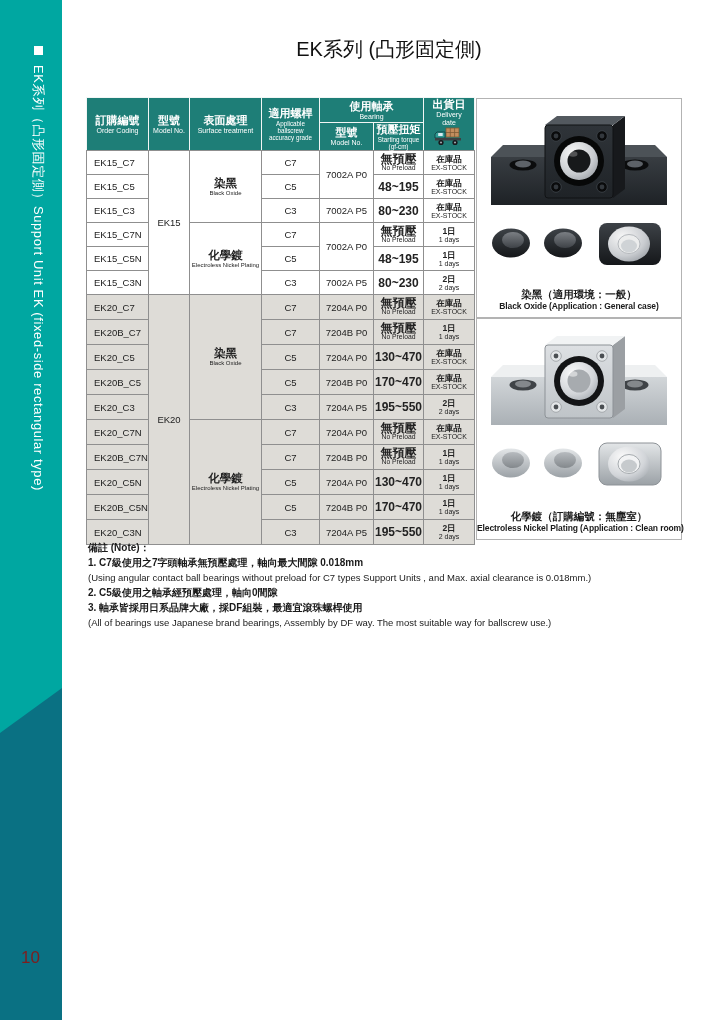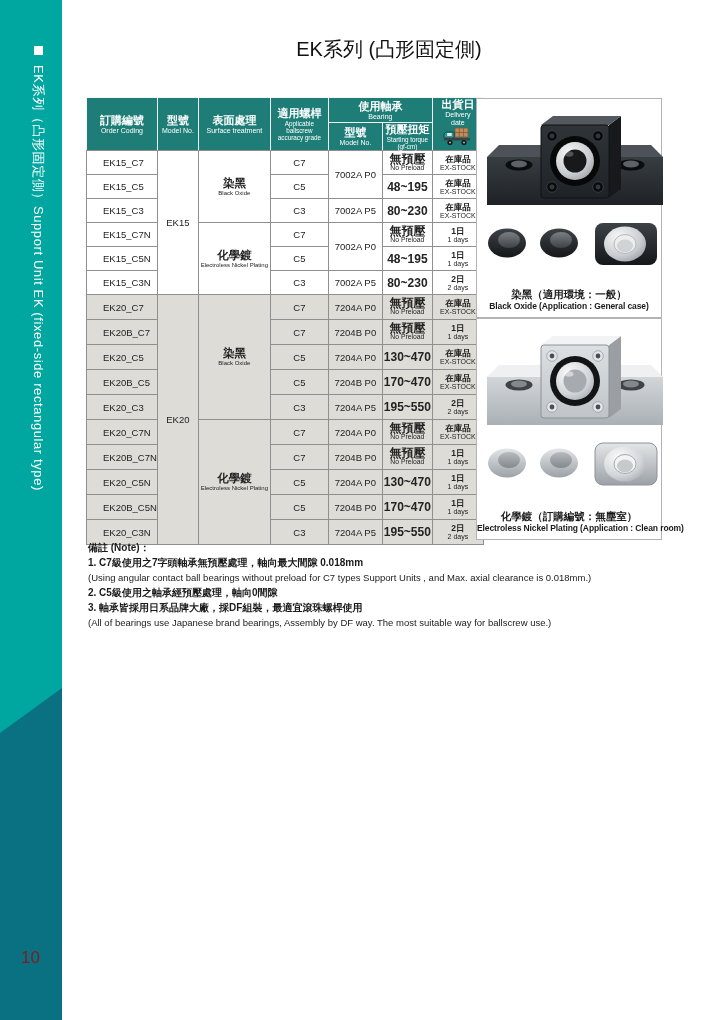--- a/index.html
+++ b/index.html
@@ -20,31 +20,31 @@
   table.spec{position:absolute;left:86px;top:97px;border-collapse:collapse;table-layout:fixed;}
   .spec th{background:var(--header-teal,#1e7e77);color:#fff;border:1px solid #f2f6f5;padding:0;
         font-weight:normal;vertical-align:middle;text-align:center;}
   .spec th.hb{border-bottom:1px solid #8f8f8f;}
   .hcj{font-size:11px;font-weight:bold;line-height:13px;}
   .hen{font-size:7px;line-height:8px;}
   .hen6{font-size:6.3px;line-height:7px;}
   .spec td{border:1px solid #8f8f8f;padding:0;text-align:center;vertical-align:middle;color:#222;background:#fff;}
   tr.h1{height:25px;} tr.h2{height:26px;} tr.g15{height:24px;} tr.g20{height:25px;}
   tr.g20 td{background:var(--row-shade,#dedcd7);}
-  td.oc{text-align:left;padding-left:16px;font-size:9.5px;}
+  td.oc{text-align:left;padding-left:7px;font-size:9.5px;}
   td.mc{font-size:9.5px;}
   td.sc .s1{font-size:11.5px;font-weight:bold;line-height:13px;}
   td.sc .s2{font-size:6px;line-height:7px;white-space:nowrap;}
   td.gc,td.bc{font-size:9.5px;}
   td.tc .t1{font-size:12px;font-weight:bold;line-height:10px;}
   td.tc .t2{font-size:6.8px;line-height:8px;}
   td.dc .d1{font-size:8.5px;font-weight:bold;line-height:10px;}
   td.dc .d2{font-size:7px;line-height:8px;}
   
-  .pbox{position:absolute;left:476px;width:186px;border:1px solid #b3b3b3;background:#fff;box-sizing:border-box;}
+  .pbox{position:absolute;left:476px;width:206px;border:1px solid #b3b3b3;background:#fff;box-sizing:border-box;}
   .pbox svg{display:block;margin:4px auto 0 auto;}
   .pcap{position:absolute;bottom:5px;left:0;right:0;text-align:center;}
   .pc1{font-size:10.5px;font-weight:bold;line-height:14px;}
   .pc2{font-size:8.5px;font-weight:bold;letter-spacing:-.1px;white-space:nowrap;line-height:11px;}
   
   .notes{position:absolute;left:88px;top:540px;width:572px;}
   .notes p{margin:0;line-height:15px;}
   .nt,.ncjk{font-weight:bold;font-size:10px;}
   .nen{font-size:9.5px;}
 </style>

